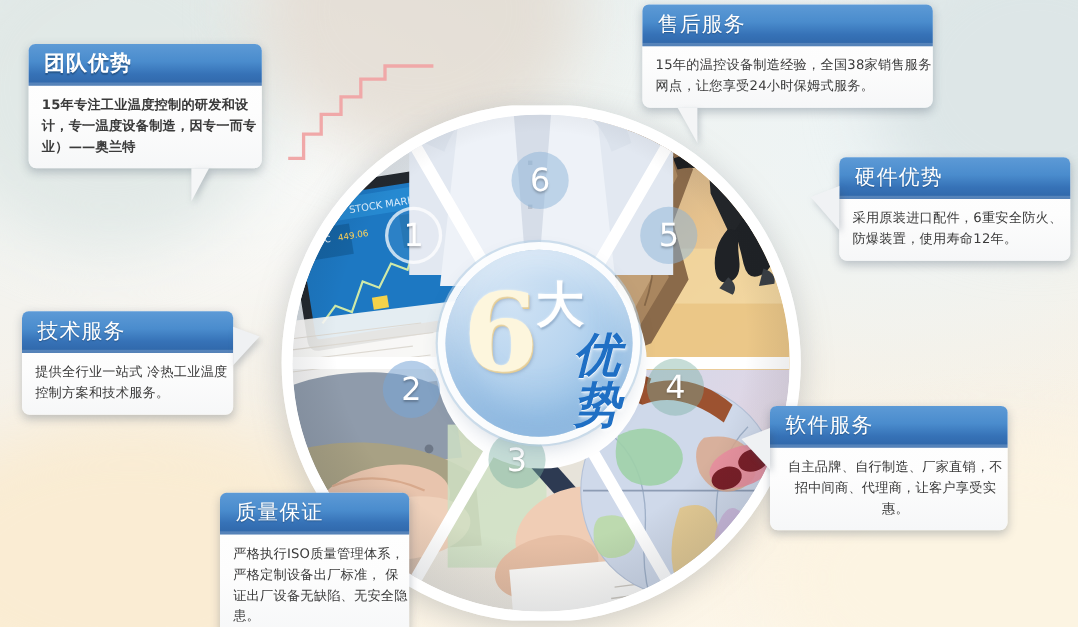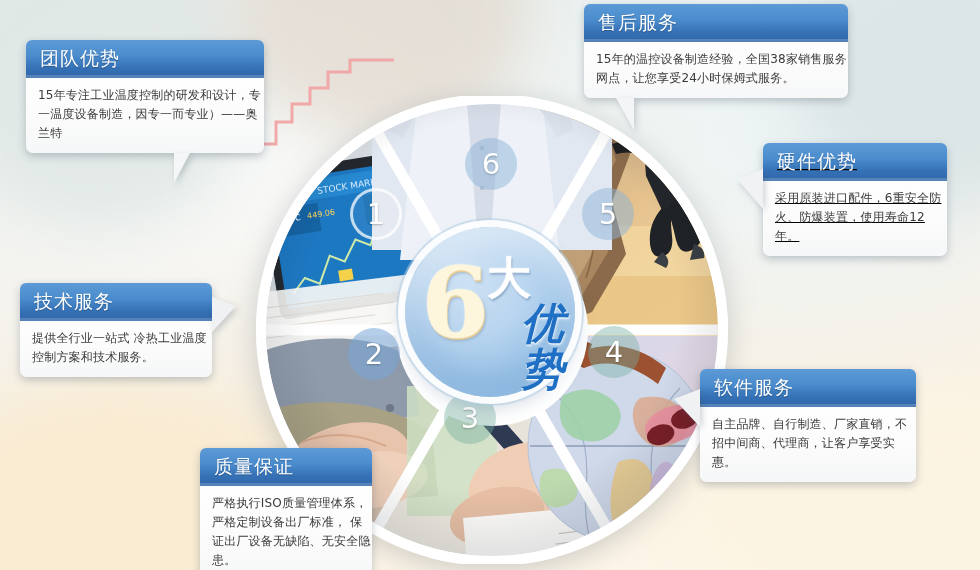--- a/index.html
+++ b/index.html
@@ -128,37 +128,37 @@
     background: rgba(255,255,255,0.18);
   }
   .callout .body {
     padding: 8px 0 10px 12px;
     color: #3a3a3a;
     font-size: 12px;
     line-height: 19px;
     letter-spacing: 0.2px;
     white-space: pre-line;
   }
-  .callout .body.center { text-align: left; }
+  .callout .body.center { text-align: center; }
   
   .tail {
     position: absolute;
     width: 0; height: 0;
     z-index: 29;
     filter: drop-shadow(2px 3px 3px rgba(60,75,95,0.25));
   }
 
   
-  #c-team      { left: 26px;  top: 40px;  width: 238px; }
+  #c-team      { left: 26px;  top: 40px;  width: 212px; font-weight: bold; }
   #c-team .tail-el  { left: 148px; top: 100%; border-left: 16px solid #f5f6f7; border-right: 22px solid transparent; border-bottom: 30px solid transparent; }
 
   #c-after     { left: 584px; top: 4px;   width: 264px; }
   #c-after .tail-el { left: 18px;  top: 100%; border-right: 18px solid #f4f5f6; border-left: 14px solid transparent; border-bottom: 32px solid transparent; }
 
-  #c-hardware  { left: 763px; top: 143px; width: 184px; text-decoration: underline; }
+  #c-hardware  { left: 763px; top: 143px; width: 210px; }
   #c-hardware .tail-el { right: 100%; top: 26px; border-top: 10px solid transparent; border-bottom: 30px solid transparent; border-right: 26px solid #f0f2f4; }
 
   #c-tech      { left: 20px;  top: 283px; width: 192px; }
   #c-tech .tail-el { left: 100%; top: 14px; border-top: 9px solid transparent; border-bottom: 26px solid transparent; border-left: 24px solid #eff1f3; }
 
   #c-software  { left: 700px; top: 369px; width: 216px; }
   #c-software .tail-el { right: 100%; top: 20px; border-top: 10px solid transparent; border-bottom: 28px solid transparent; border-right: 26px solid #eff1f3; }
 
   #c-quality   { left: 200px; top: 448px; width: 172px; }
   #c-quality .tail-el { left: 160px; top: 100%; border-left: 12px solid #f4f5f6; border-right: 30px solid transparent; border-bottom: 28px solid transparent; }

